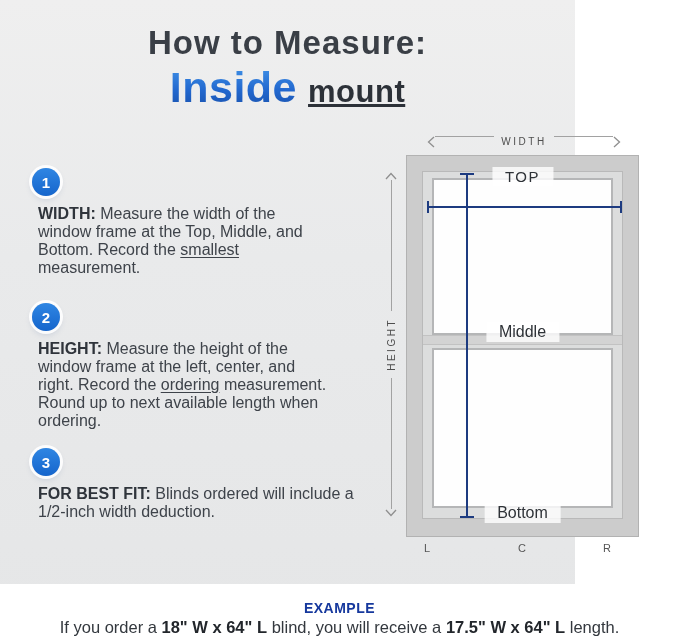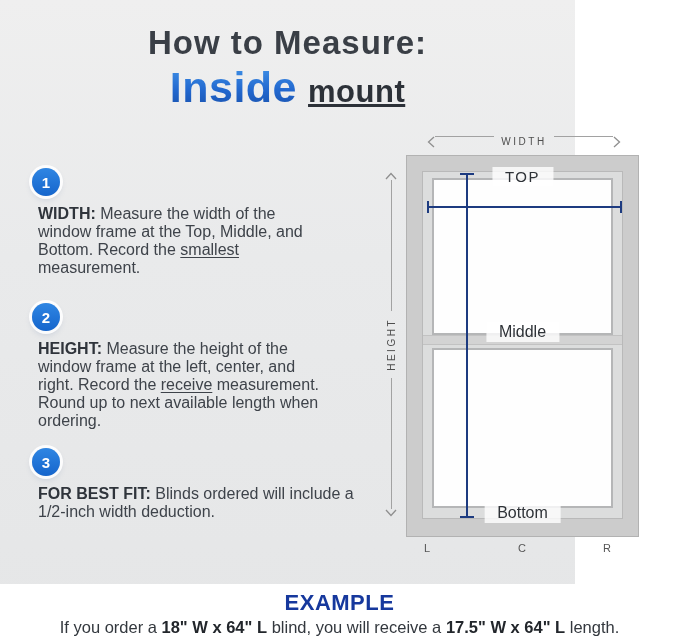--- a/index.html
+++ b/index.html
@@ -68,21 +68,21 @@
   .win-label.top { top:11px; font-size:15px; letter-spacing:1.5px; }
   .win-label.middle { top:166px; }
   .win-label.bottom { top:347px;text-align:center; }
 
   .lcr-mark { position:absolute; top:542px; font-size:11px; color:#565656; letter-spacing:0.5px; }
   #mark-l { left:424px; } #mark-c { left:518px; } #mark-r { left:603px; }
 
   
   .example-section { position:absolute; left:0; top:584px; width:679px; height:58px;
       background:#ffffff; text-align:center; }
-  .example-heading { margin-top:6px; font-size:22px; font-weight:700; color:#16389d; letter-spacing:0.5px; }
+  .example-heading { margin-top:16px; font-size:14px; font-weight:700; color:#16389d; letter-spacing:0.5px; }
   .example-text { margin-top:2px; font-size:16.5px; color:#33383e; }
   .example-text b { color:#22262b; }
 </style>
 </head>
 <body>
 
 <div class="page">
 
   <div class="title">
     <div class="title-line1">How to Measure:</div>
@@ -96,21 +96,21 @@
     <div class="step-number">
       <span>1</span>
     </div>
     <p class="step-text"><b>WIDTH:</b><span> Measure the width of the window frame at the Top, Middle, and Bottom. Record the </span><u>smallest</u><span> measurement.</span></p>
   </div>
 
   <div class="step" id="step-2">
     <div class="step-number">
       <span>2</span>
     </div>
-    <p class="step-text"><b>HEIGHT:</b><span> Measure the height of the window frame at the left, center, and right. Record the </span><u>receive</u><span> measurement. Round up to next available length when ordering.</span></p>
+    <p class="step-text"><b>HEIGHT:</b><span> Measure the height of the window frame at the left, center, and right. Record the </span><u>ordering</u><span> measurement. Round up to next available length when ordering.</span></p>
   </div>
 
   <div class="step" id="step-3">
     <div class="step-number">
       <span>3</span>
     </div>
     <p class="step-text"><b>FOR BEST FIT:</b><span> Blinds ordered will include a 1/2-inch width deduction.</span><u></u><span></span></p>
   </div>
 
   <div class="width-arrow">

